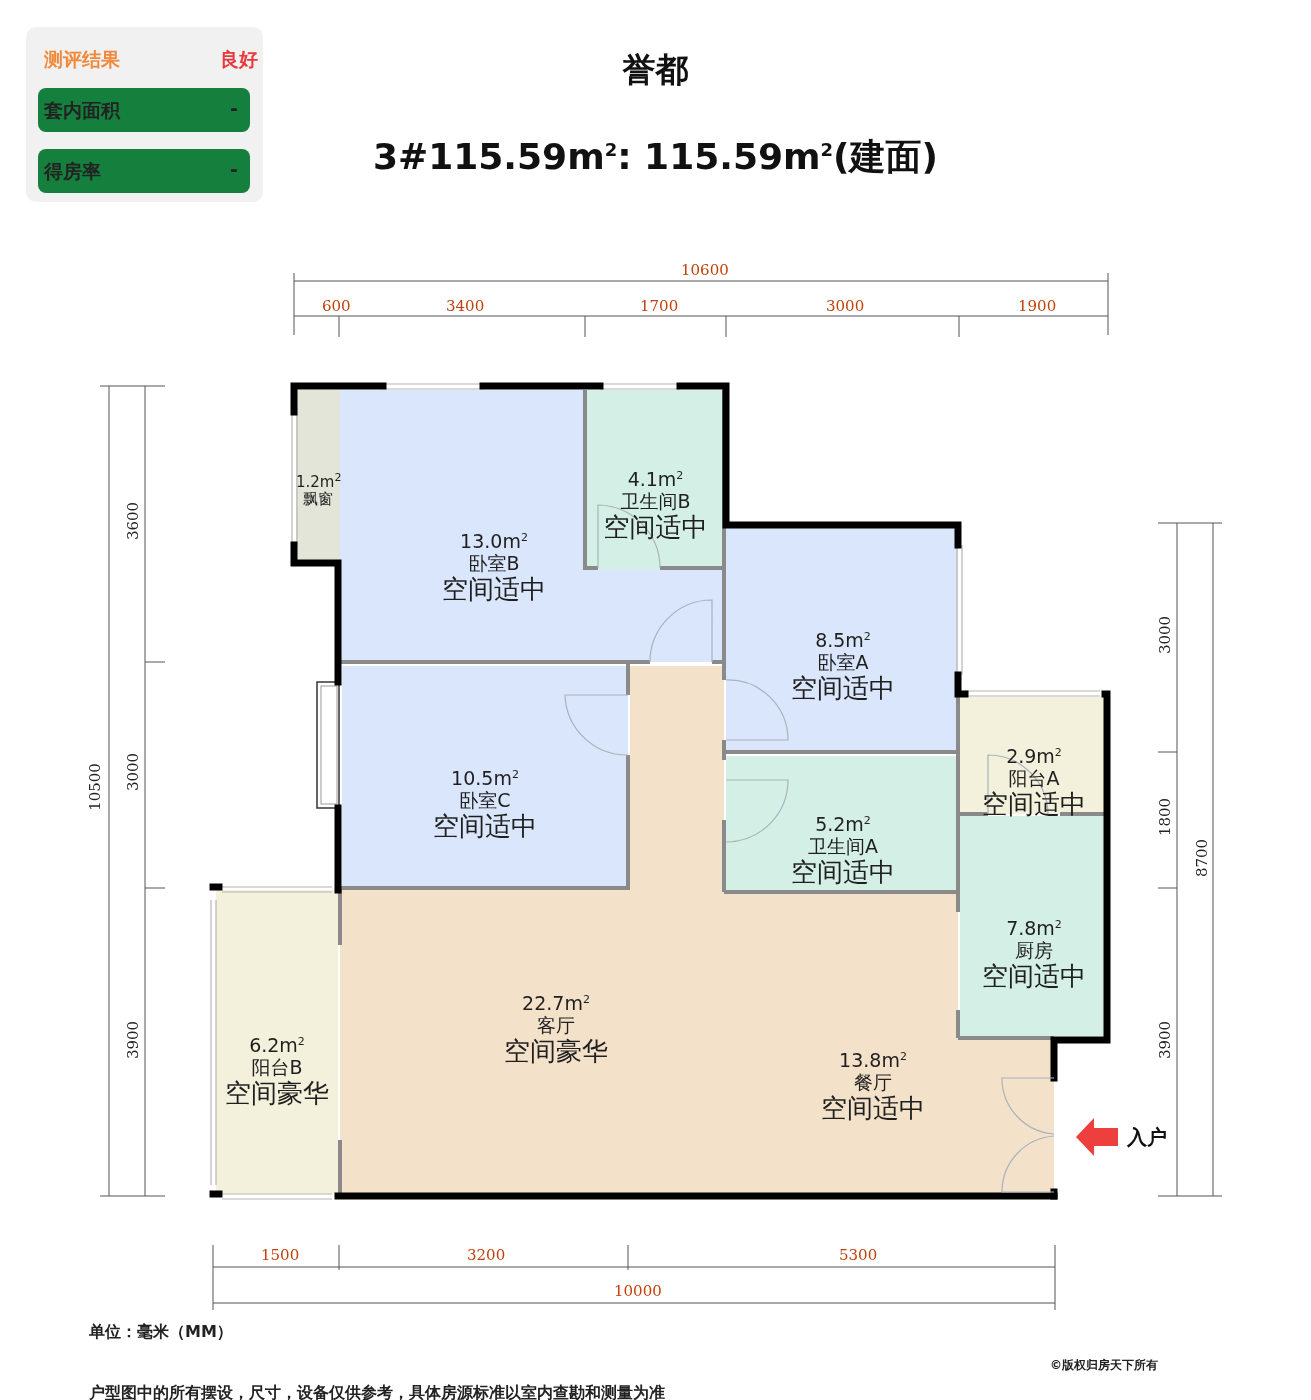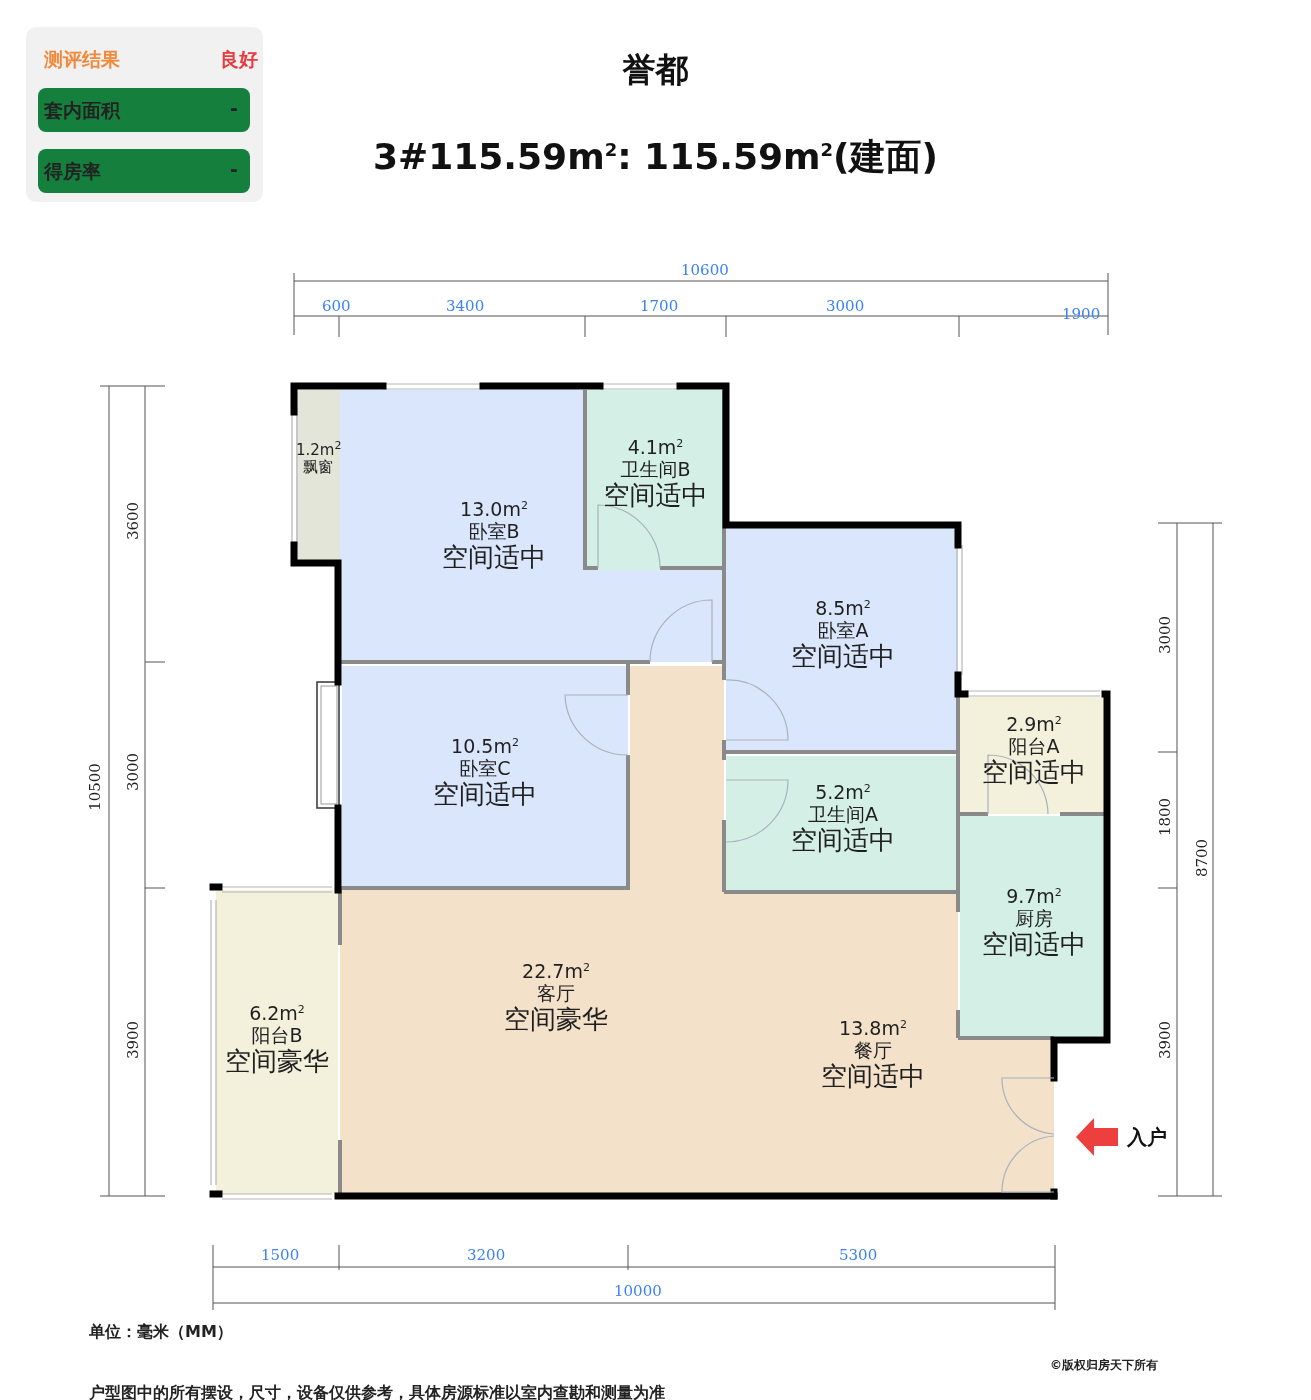--- a/index.html
+++ b/index.html
@@ -18,29 +18,29 @@
   .card-row .k { position:absolute; left:6px; top:10px; color:#222; }
   .card-row .v { position:absolute; right:12px; top:9px; color:#222; }
 
   .title { position:absolute; left:0; width:1311px; text-align:center; font-weight:bold; color:#111; }
   .t1 { top:48px; font-size:33px; }
   .t2 { top:133px; font-size:36px; }
   .t2 sup { font-size:18px; }
 
   
   .dim { position:absolute; font-family:"DejaVu Serif","Liberation Serif",serif;
-         font-size:15px; color:#3b82f6;text-align:center; }
+         font-size:15px; color:#c2410c;text-align:center; }
   .vdim { position:absolute; font-family:"DejaVu Serif","Liberation Serif",serif;
           font-size:15px; color:#222; transform:rotate(-90deg); transform-origin:center center;
           width:60px; text-align:center; }
 
   svg.plan { position:absolute; left:0; top:0; }
 
   .room-label { position:absolute; text-align:center; color:#1f1f1f; line-height:1.15; }
-  .room-label .area { font-size:19px; }
+  .room-label .area { font-size:19px;margin-top:32px; }
   .room-label .area sup { font-size:11px; }
   .room-label .name { font-size:19px; }
   .room-label .grade { font-size:26px; }
   .small .area, .small .name { font-size:15px; }
 
   .entry { position:absolute; left:1076px; top:1118px; }
   .entry-label { position:absolute; left:1127px; top:1124px; font-size:20px; font-weight:bold; color:#111; }
 
   .foot1 { position:absolute; left:89px; top:1322px; font-size:16px; font-weight:bold; color:#222; }
   .foot2 { position:absolute; left:89px; top:1383px; font-size:16px; font-weight:bold; color:#222; }
@@ -192,21 +192,21 @@
     <path d="M1054,1078 L1002,1078 A56,56 0 0,0 1054,1134"></path>
     <path d="M1054,1192 L1002,1192 A56,56 0 0,1 1054,1136"></path>
   </g>
 </svg>
 
 <div class="dim" style="left:681px; top:261px;">10600</div>
 <div class="dim" style="left:304px; top:297px;margin-left:18px;">600</div>
 <div class="dim" style="left:446px; top:297px;">3400</div>
 <div class="dim" style="left:640px; top:297px;">1700</div>
 <div class="dim" style="left:826px; top:297px;">3000</div>
-<div class="dim" style="left:1018px; top:305px;margin-left:44px;">1900</div>
+<div class="dim" style="left:1018px; top:297px;">1900</div>
 
 <div class="vdim" style="left:65px; top:778px;">10500</div>
 <div class="vdim" style="left:103px; top:512px;">3600</div>
 <div class="vdim" style="left:103px; top:763px;">3000</div>
 <div class="vdim" style="left:103px; top:1031px;">3900</div>
 
 <div class="vdim" style="left:1135px; top:626px;">3000</div>
 <div class="vdim" style="left:1135px; top:808px;">1800</div>
 <div class="vdim" style="left:1172px; top:849px;">8700</div>
 <div class="vdim" style="left:1135px; top:1031px;">3900</div>
@@ -244,21 +244,21 @@
   <div class="area"><span>2.9m</span><sup>2</sup></div>
   <div class="name">阳台A</div>
   <div class="grade">空间适中</div>
 </div>
 <div class="room-label" style="left:763px; top:782px; width:160px;">
   <div class="area"><span>5.2m</span><sup>2</sup></div>
   <div class="name">卫生间A</div>
   <div class="grade">空间适中</div>
 </div>
 <div class="room-label" style="left:962px; top:886px; width:144px;">
-  <div class="area"><span>9.7m</span><sup>2</sup></div>
+  <div class="area"><span>7.8m</span><sup>2</sup></div>
   <div class="name">厨房</div>
   <div class="grade">空间适中</div>
 </div>
 <div class="room-label" style="left:476px; top:961px; width:160px;">
   <div class="area"><span>22.7m</span><sup>2</sup></div>
   <div class="name">客厅</div>
   <div class="grade">空间豪华</div>
 </div>
 <div class="room-label" style="left:216px; top:1003px; width:122px;">
   <div class="area"><span>6.2m</span><sup>2</sup></div>

